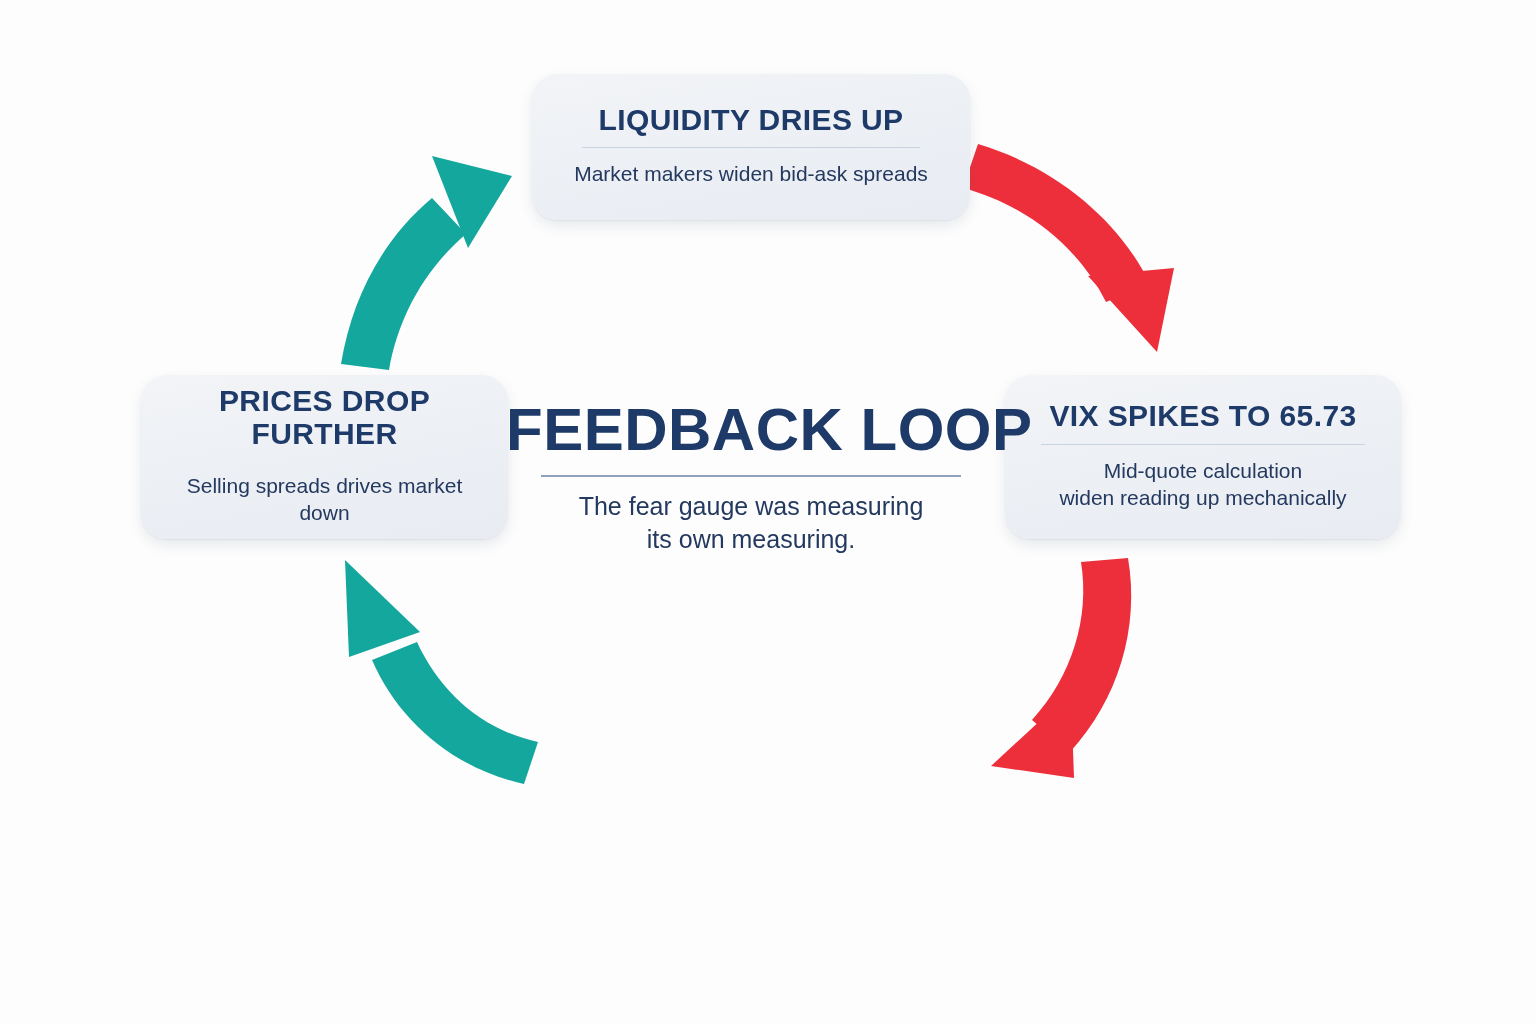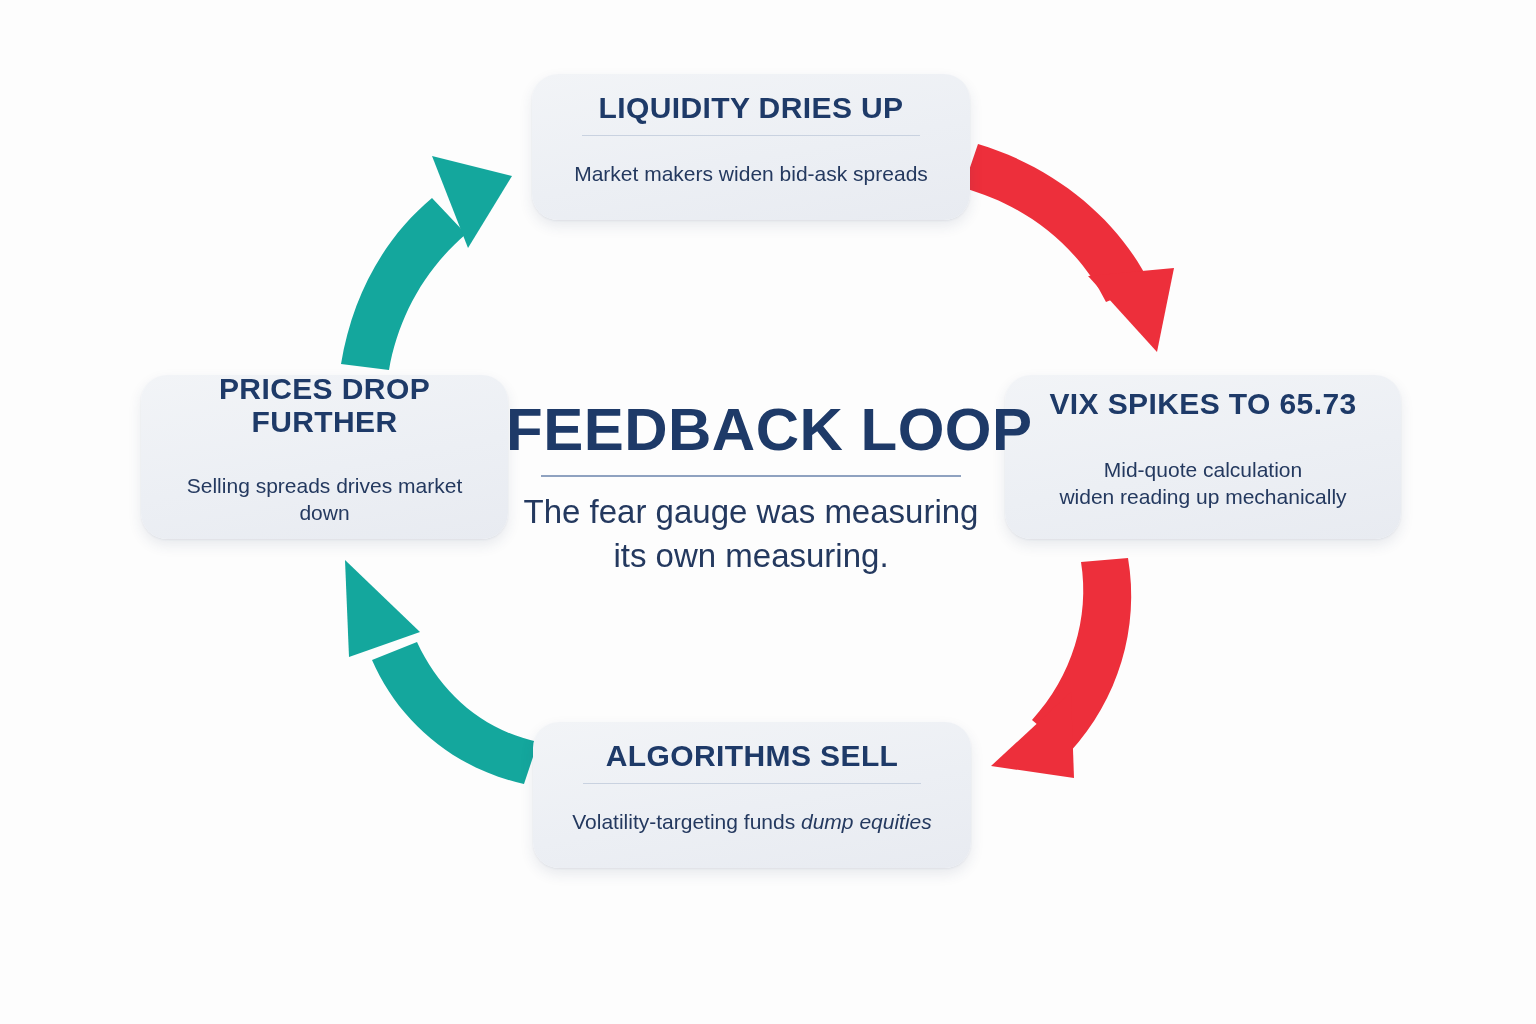--- a/index.html
+++ b/index.html
@@ -63,21 +63,21 @@
     height: 1px;
     background: #c9d2e0;
     margin: 11px 0 12px 0;
     width: 86%;
   }
 
   .card-sub {
     color: #24395f;
     font-size: 21px;
     line-height: 1.3;
-    margin: 12px;
+    margin: 0;
   }
   .card-sub .em {
     font-style: italic;
   }
 
   
   #card-top    { left: 532px; top: 74px;  width: 438px; height: 146px; }
   #card-right  { left: 1005px; top: 375px; width: 396px; height: 164px; }
   #card-bottom { left: 533px; top: 722px; width: 438px; height: 146px; }
   #card-left   { left: 141px; top: 375px; width: 367px; height: 164px; }
@@ -103,21 +103,21 @@
     white-space: nowrap;
   }
   #center-rule {
     height: 2px;
     background: #8fa2c0;
     margin: 14px auto 13px auto;
     width: 420px;
   }
   #center-sub {
     color: #24395f;
-    font-size: 33px;
+    font-size: 25px;
     line-height: 1.32;
     margin: 0;
   }
 </style>
 </head>
 <body>
 
 <div id="stage">
 
   <svg id="arrows" viewBox="0 0 1536 1024">
@@ -167,25 +167,20 @@
 
   <div class="card" id="card-right">
     <div class="card-title">VIX SPIKES TO 65.73</div>
     <div class="card-rule"></div>
     <div class="card-sub">
       <span>Mid-quote calculation</span><br>
       <span>widen reading up mechanically</span>
     </div>
   </div>
 
-  <div class="card" id="card-bottom">
-    <div class="card-title">ALGORITHMS SELL</div>
-    <div class="card-rule"></div>
-    <div class="card-sub"><span>Volatility-targeting funds </span><span class="em">dump equities</span></div>
-  </div>
 
   <div class="card" id="card-left">
     <div class="card-title wrap">
       <span>PRICES DROP</span><br>
       <span>FURTHER</span>
     </div>
     <div class="card-rule"></div>
     <div class="card-sub">Selling spreads drives market down</div>
   </div>
 

